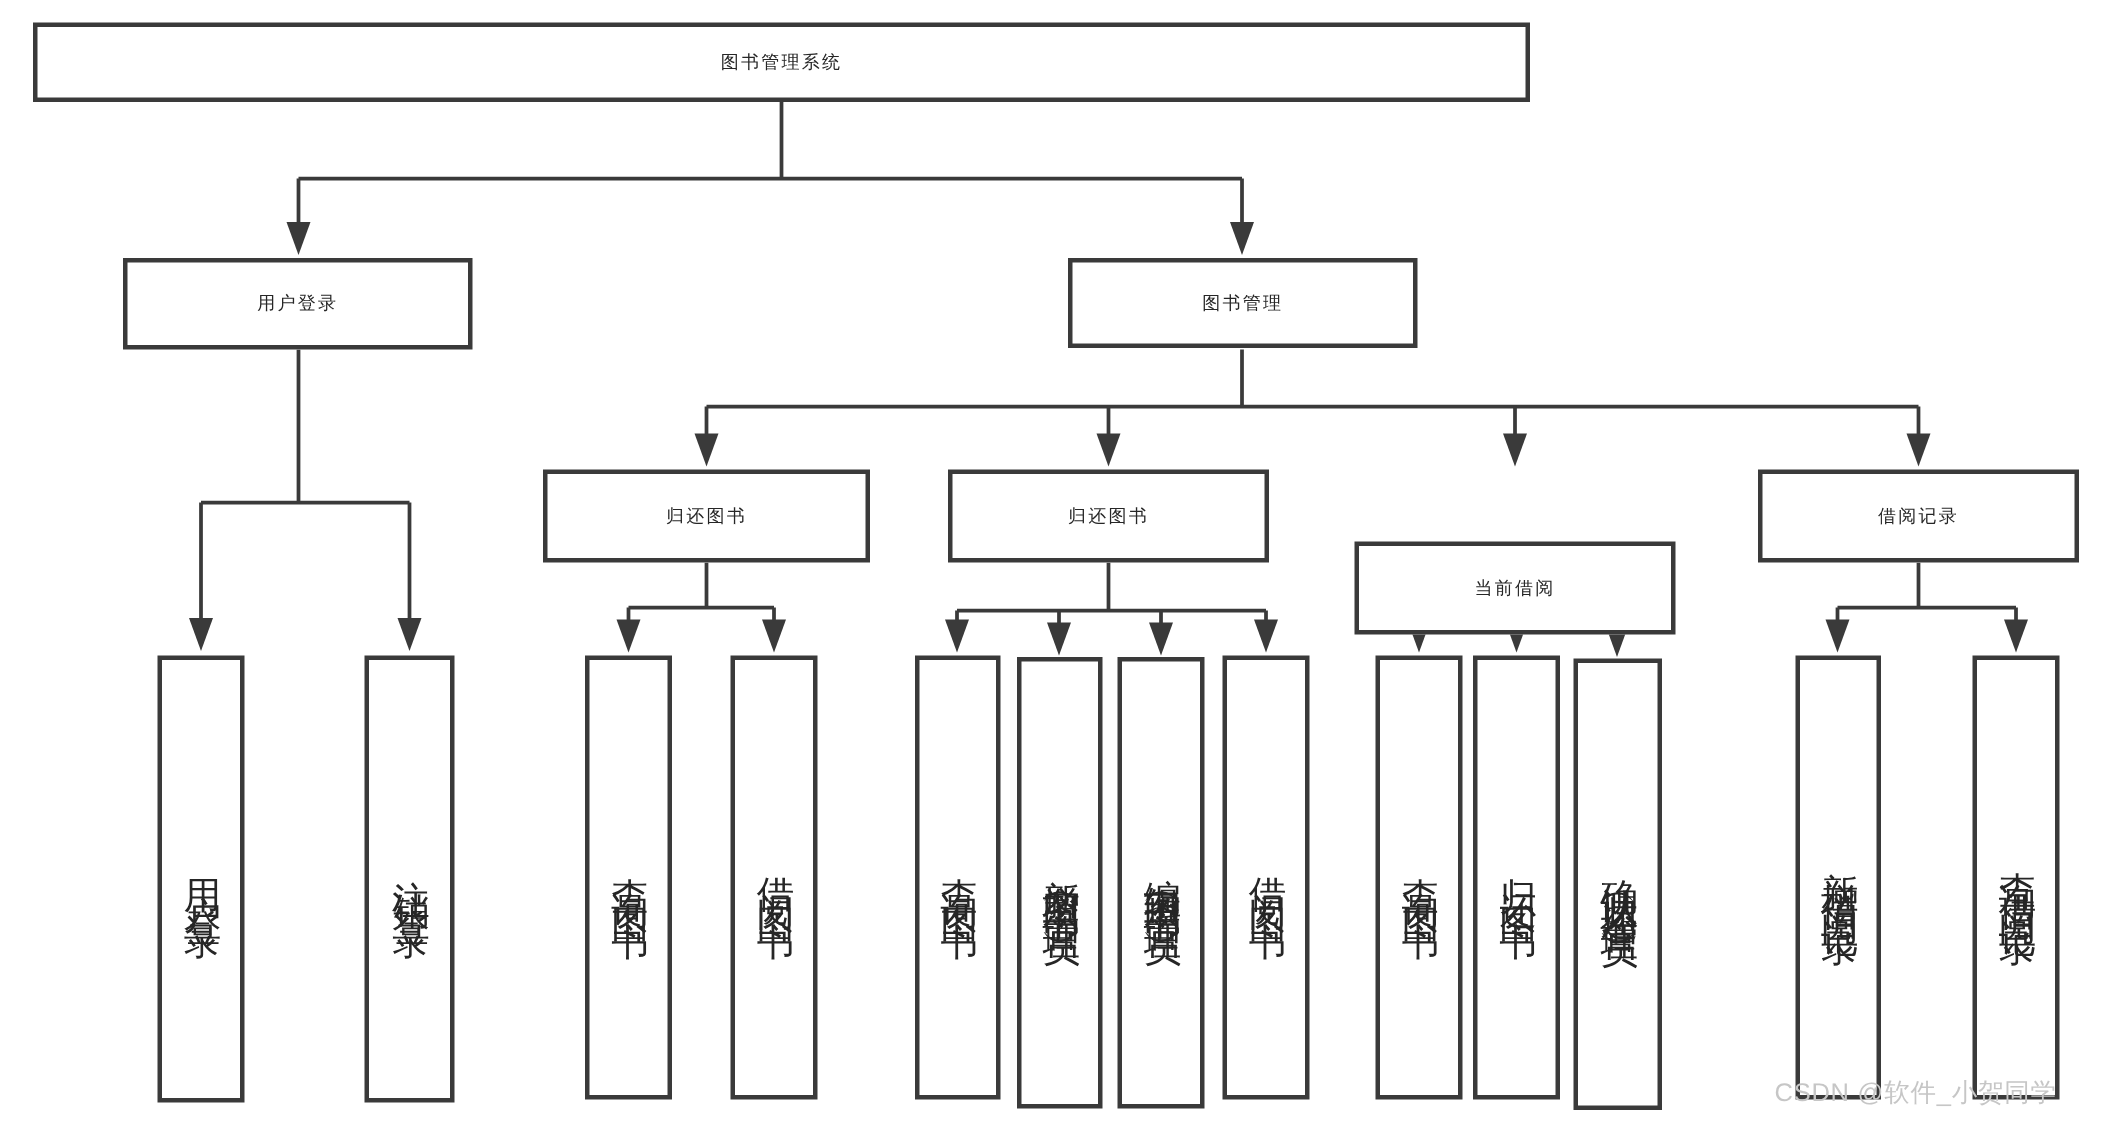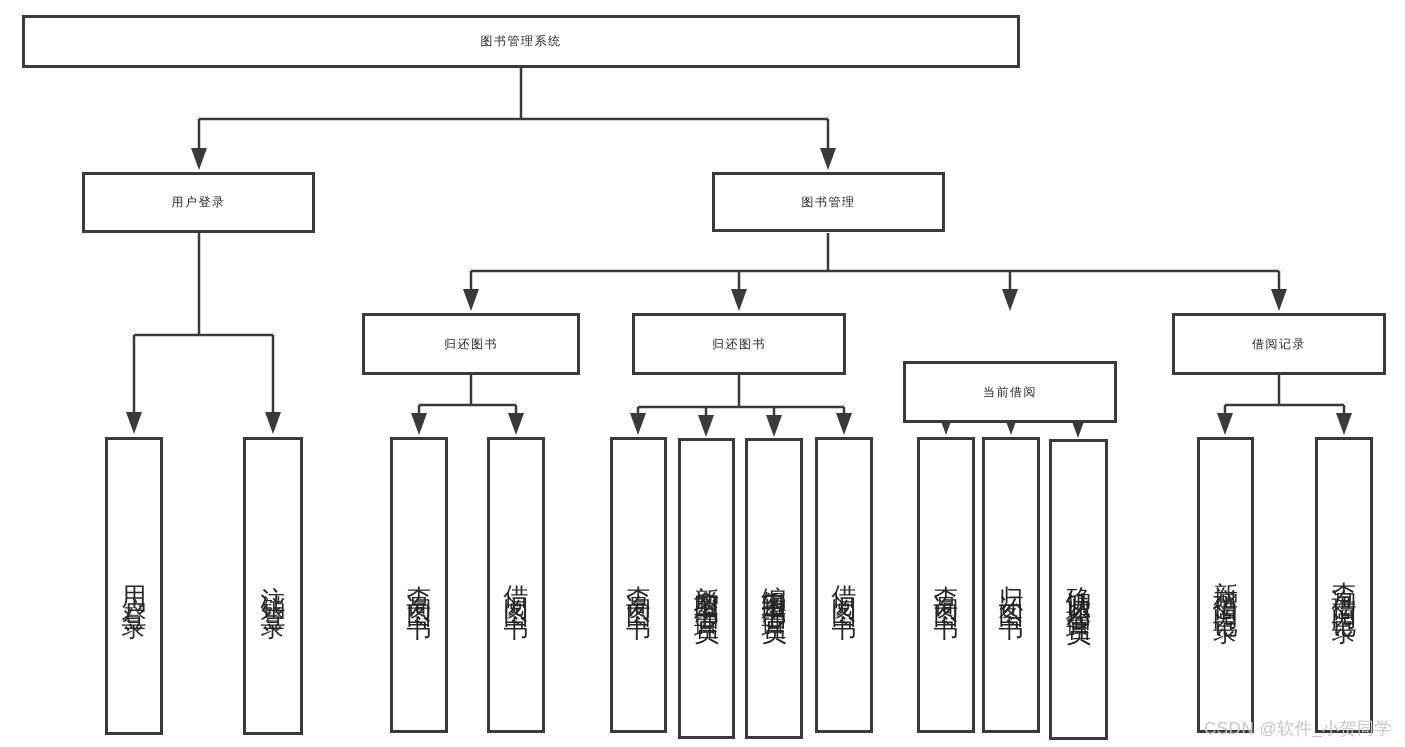--- a/index.html
+++ b/index.html
@@ -22,21 +22,21 @@
   }
   .ls4{letter-spacing:10px;}
   .ls6{letter-spacing:8px;}
   .ls9{letter-spacing:5px;}
   #connectors{position:absolute;left:0;top:0;z-index:0;}
   .ln{stroke:var(--line,#3a3a3a);stroke-width:2.5;fill:none;}
   .ar{fill:var(--line,#3a3a3a);stroke:none;}
   #watermark{
     position:absolute;left:1183px;top:717px;z-index:5;
     font-size:17px;letter-spacing:0.5px;
-    color:var(--watermark,#c6c6c6);white-space:nowrap;margin-left:21px;
+    color:var(--watermark,#c6c6c6);white-space:nowrap;
   }
 </style>
 </head>
 <body>
 
 <div id="canvas">
 
   <svg id="connectors" width="1405" height="747" viewBox="0 0 1405 747">
 
     <line class="ln" x1="521" y1="68" x2="521" y2="119"></line>

